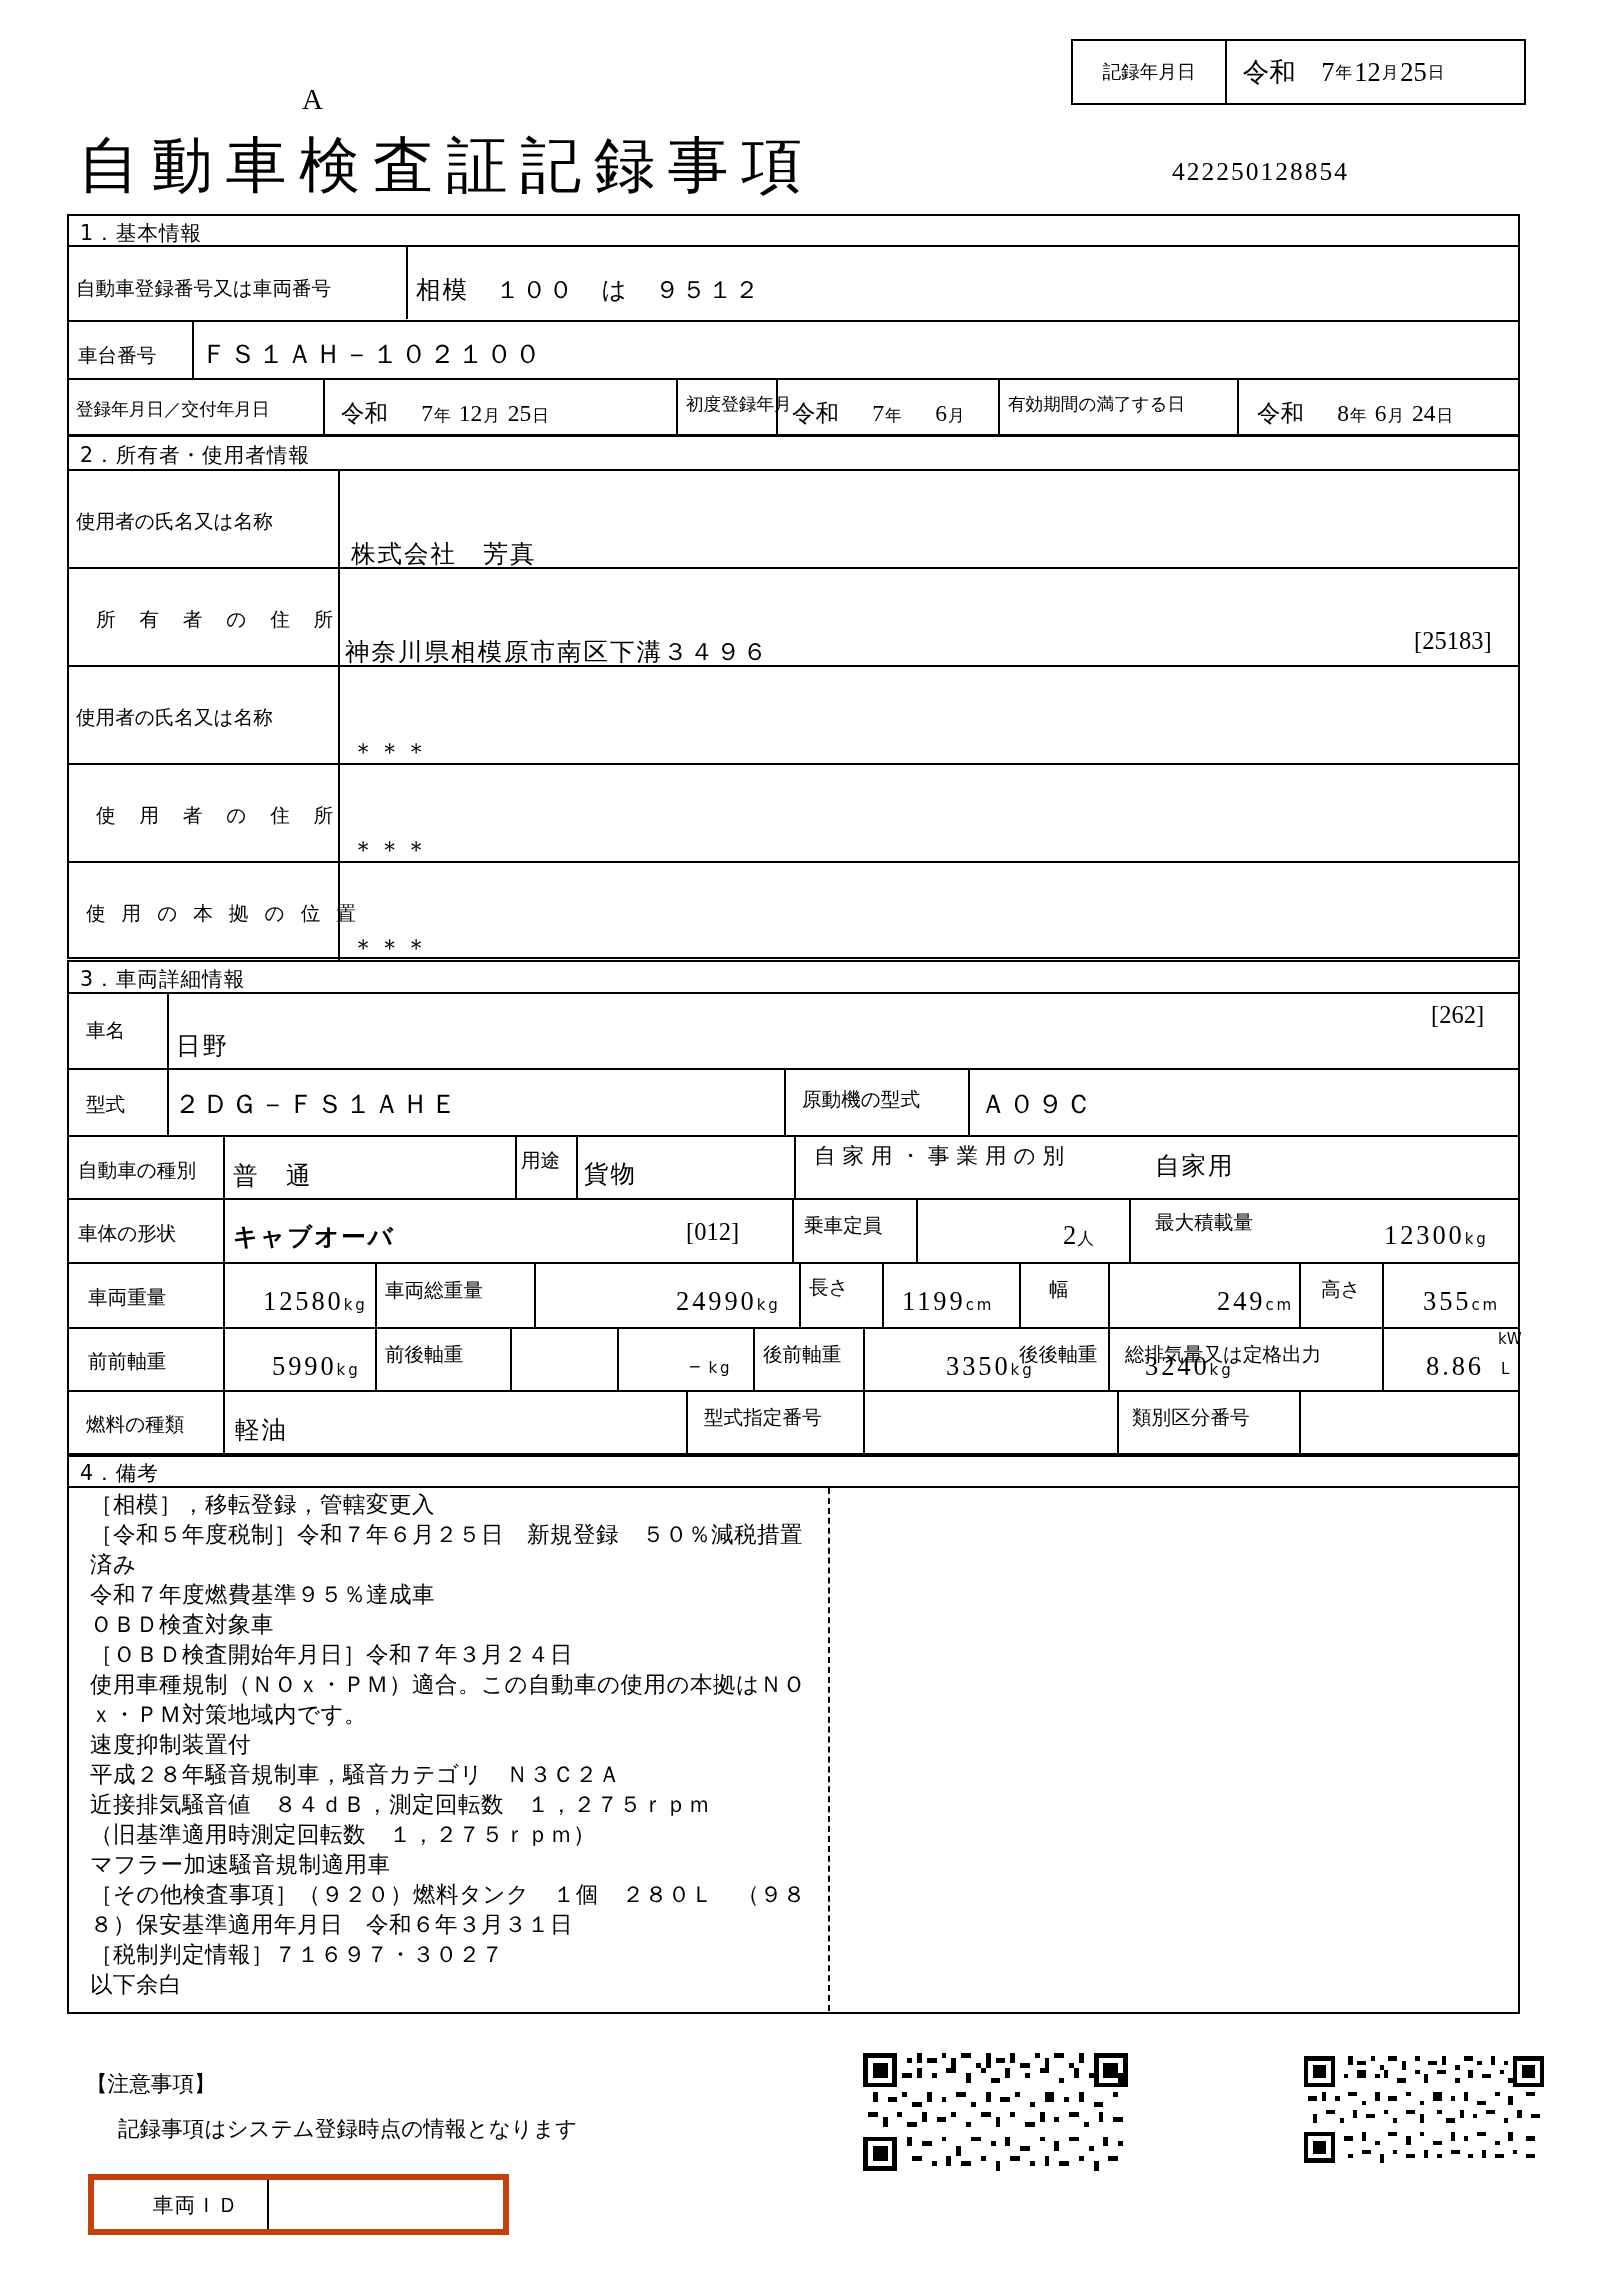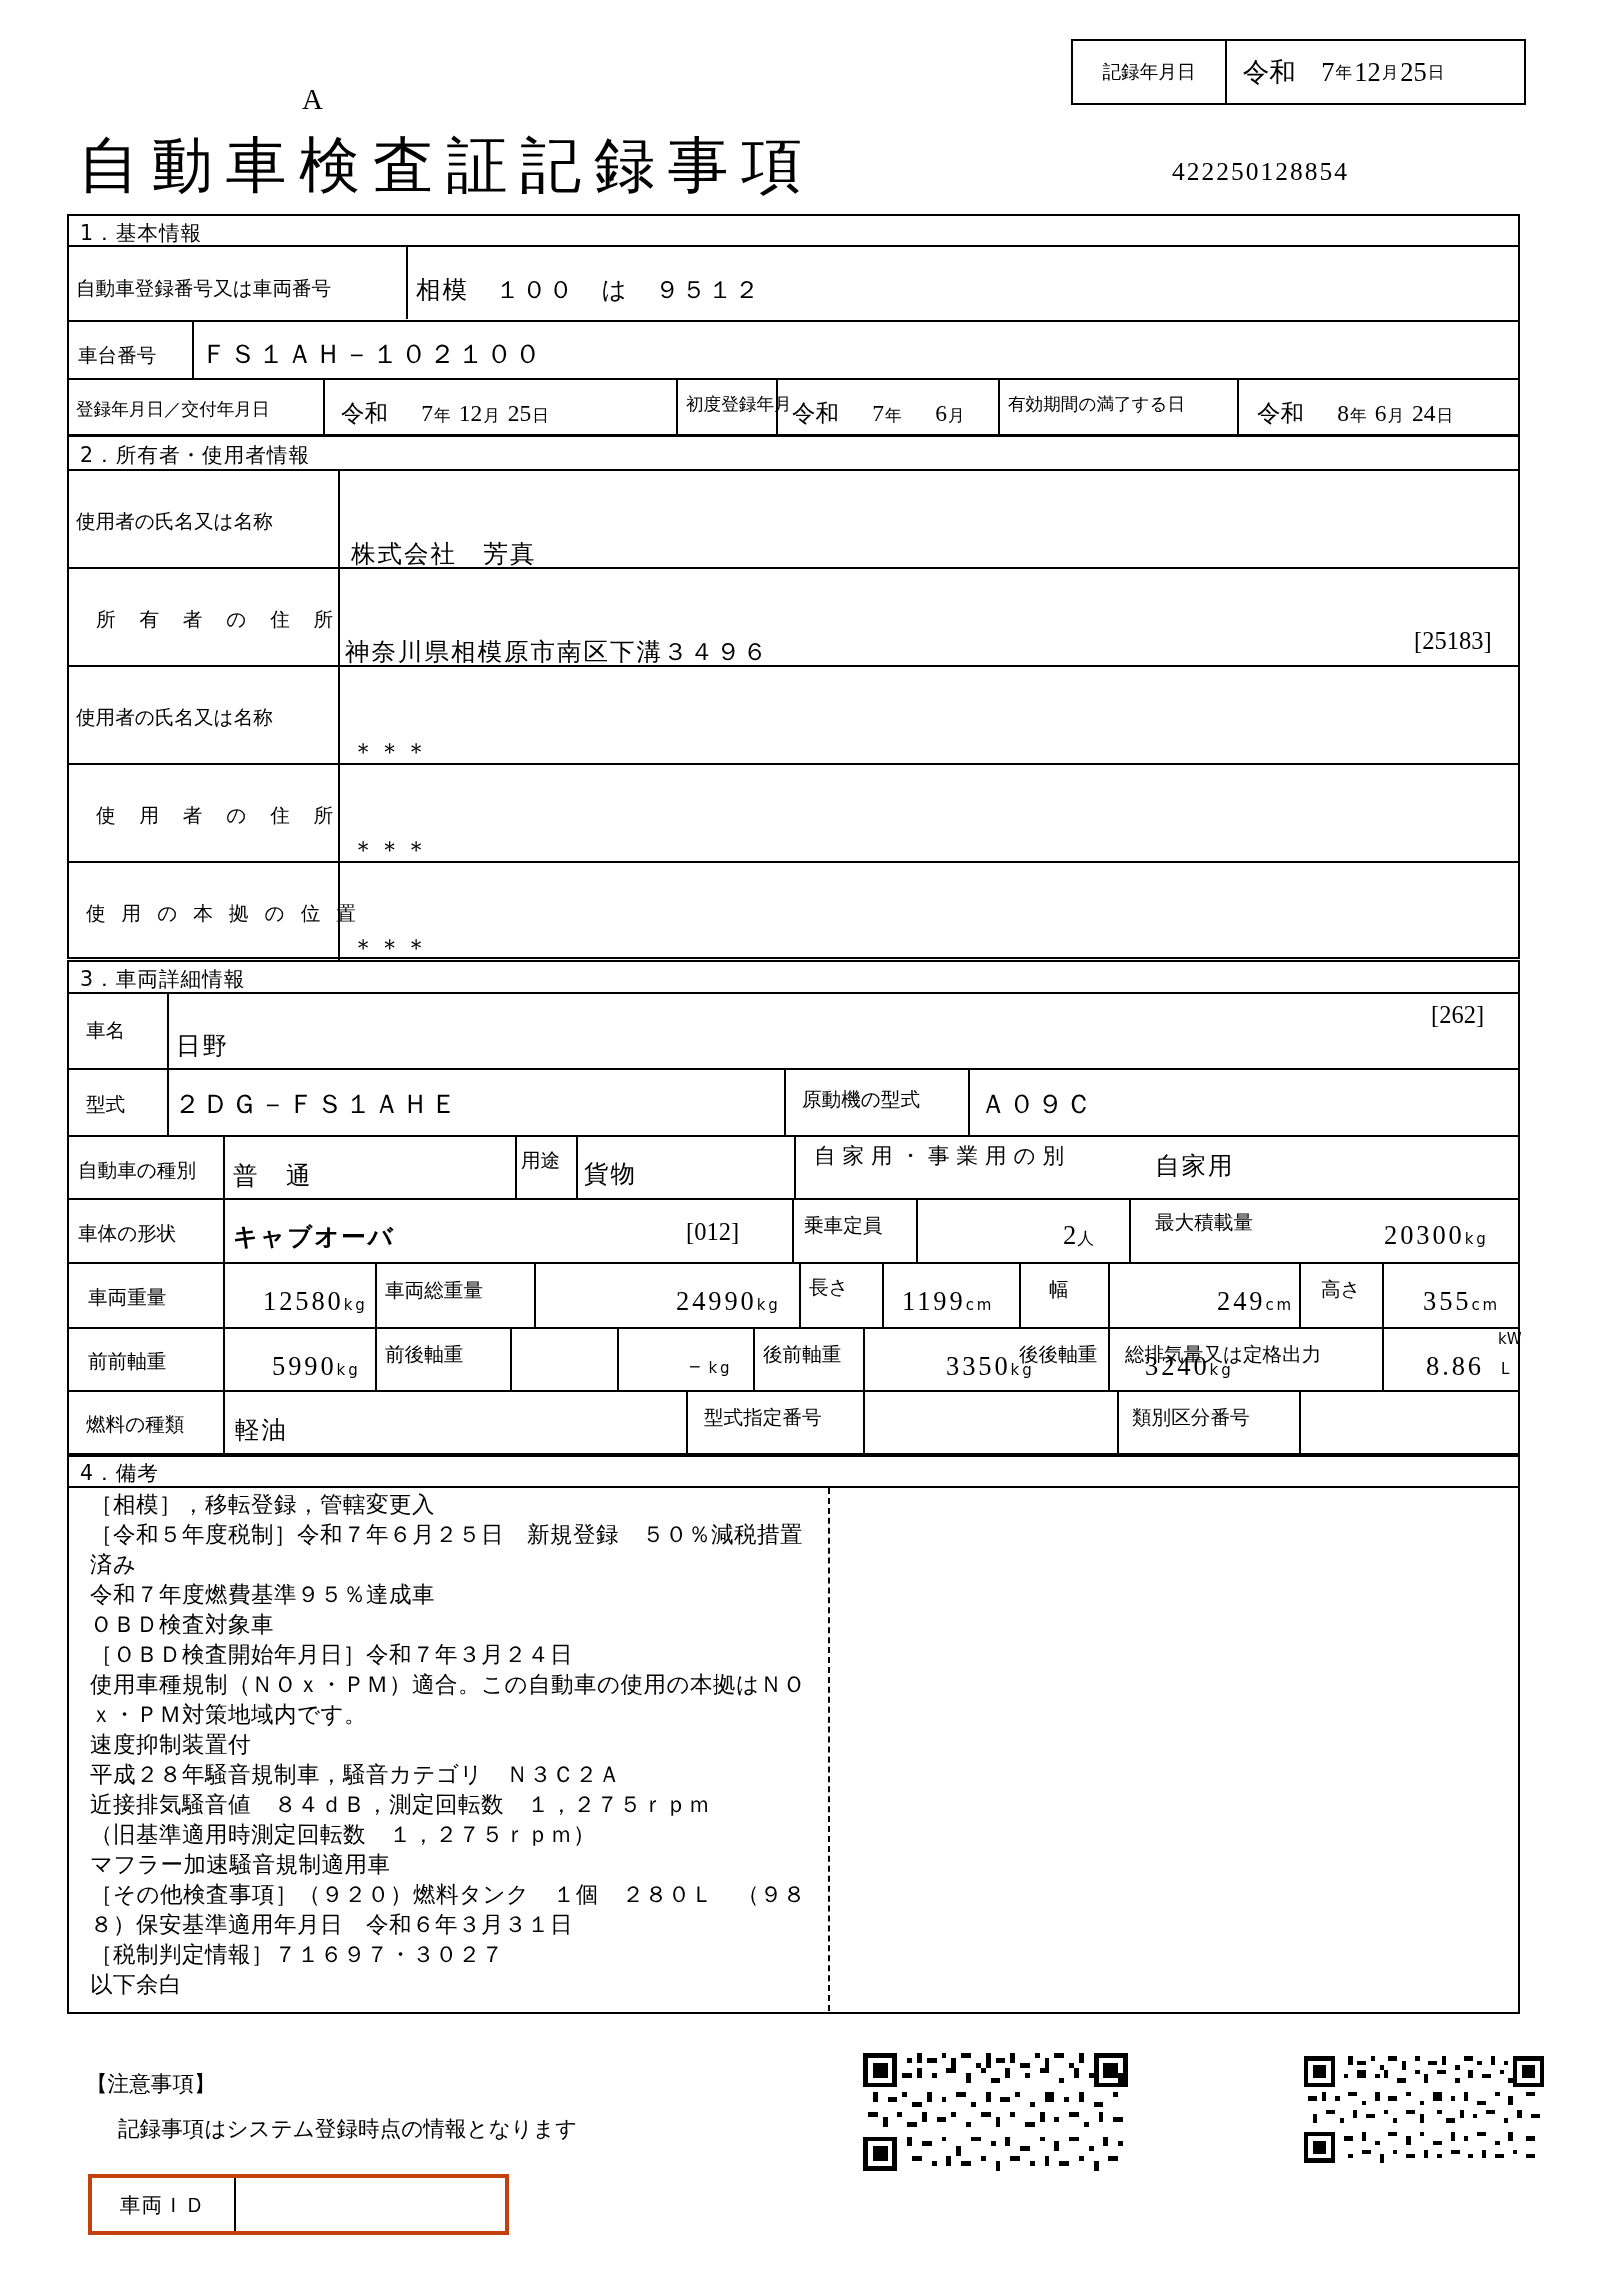--- a/index.html
+++ b/index.html
@@ -139,23 +139,24 @@
     position: absolute;
     left: 118px; top: 2114px;
     font-size: 21.6px;
     white-space: nowrap;
   }
 
   .vid-box {
     position: absolute;
     left: 88px; top: 2174px;
     width: 421px; height: 61px;
-    border: 4px solid #c2410c;
+    border: 6px solid #c2410c;
     display: flex;
     box-sizing: border-box;
+    padding-left: 31px;
   }
   .vid-label {
     width: 142px;
     border-right: 2px solid #000;
     display: flex; align-items: center; justify-content: center;
     font-size: 20.6px; letter-spacing: 1px;
     white-space: nowrap;
   }
   .vid-value {
     flex: 1;
@@ -306,21 +307,21 @@
   <div class="vline" style="left:1129px; top:1198px; height:65px;"></div>
   <div class="lbl" style="left:78px; top:1220px;">車体の形状</div>
   <div class="val jp" style="left:233px; top:1220px;font-weight:bold;">キャブオーバ</div>
   <div class="bracket" style="left:686px; top:1218px;">[012]</div>
   <div class="lbl" style="left:804px; top:1212px;">乗車定員</div>
   <div class="val" style="left:1063px; top:1220px;">
     <span>2</span><span class="u">人</span>
   </div>
   <div class="lbl" style="left:1155px; top:1209px;">最大積載量</div>
   <div class="val num" style="left:1384px; top:1220px;">
-    <span>20300</span><span class="unit">kg</span>
+    <span>12300</span><span class="unit">kg</span>
   </div>
 
   <div class="vline" style="left:223px; top:1262px; height:65px;"></div>
   <div class="vline" style="left:375px; top:1262px; height:65px;"></div>
   <div class="vline" style="left:534px; top:1262px; height:65px;"></div>
   <div class="vline" style="left:799px; top:1262px; height:65px;"></div>
   <div class="vline" style="left:882px; top:1262px; height:65px;"></div>
   <div class="vline" style="left:1019px; top:1262px; height:65px;"></div>
   <div class="vline" style="left:1108px; top:1262px; height:65px;"></div>
   <div class="vline" style="left:1299px; top:1262px; height:65px;"></div>

